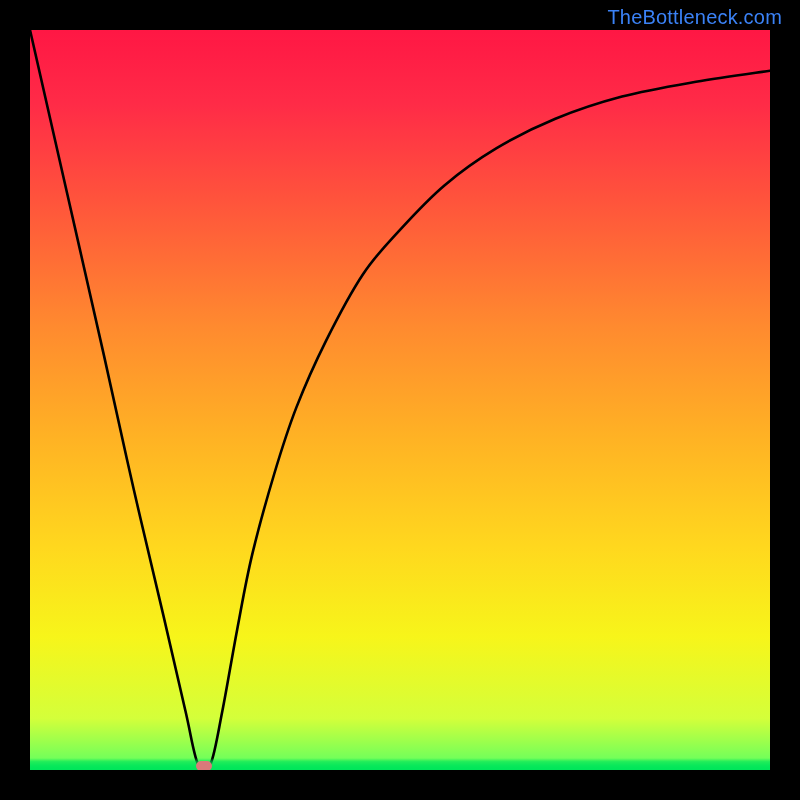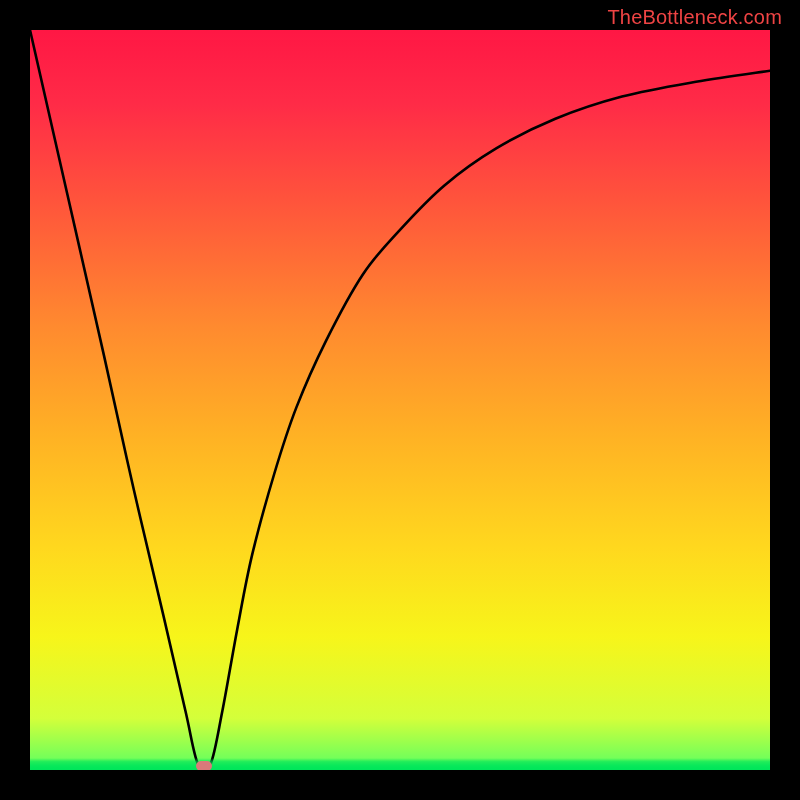--- a/index.html
+++ b/index.html
@@ -46,21 +46,21 @@
     width: 16px;
     height: 10px;
     border-radius: 5px;
     background: #d97a7a;
     transform: translate(-50%, -50%);
   }
   .watermark {
     position: absolute;
     top: 6px;
     right: 18px;
-    color: #ef4444;
+    color: #3b82f6;
     font-size: 20px;
     letter-spacing: 0.2px;
   }
 </style>
 </head>
 <body>
 
 <div class="frame">
 
   <div class="watermark">TheBottleneck.com</div>

